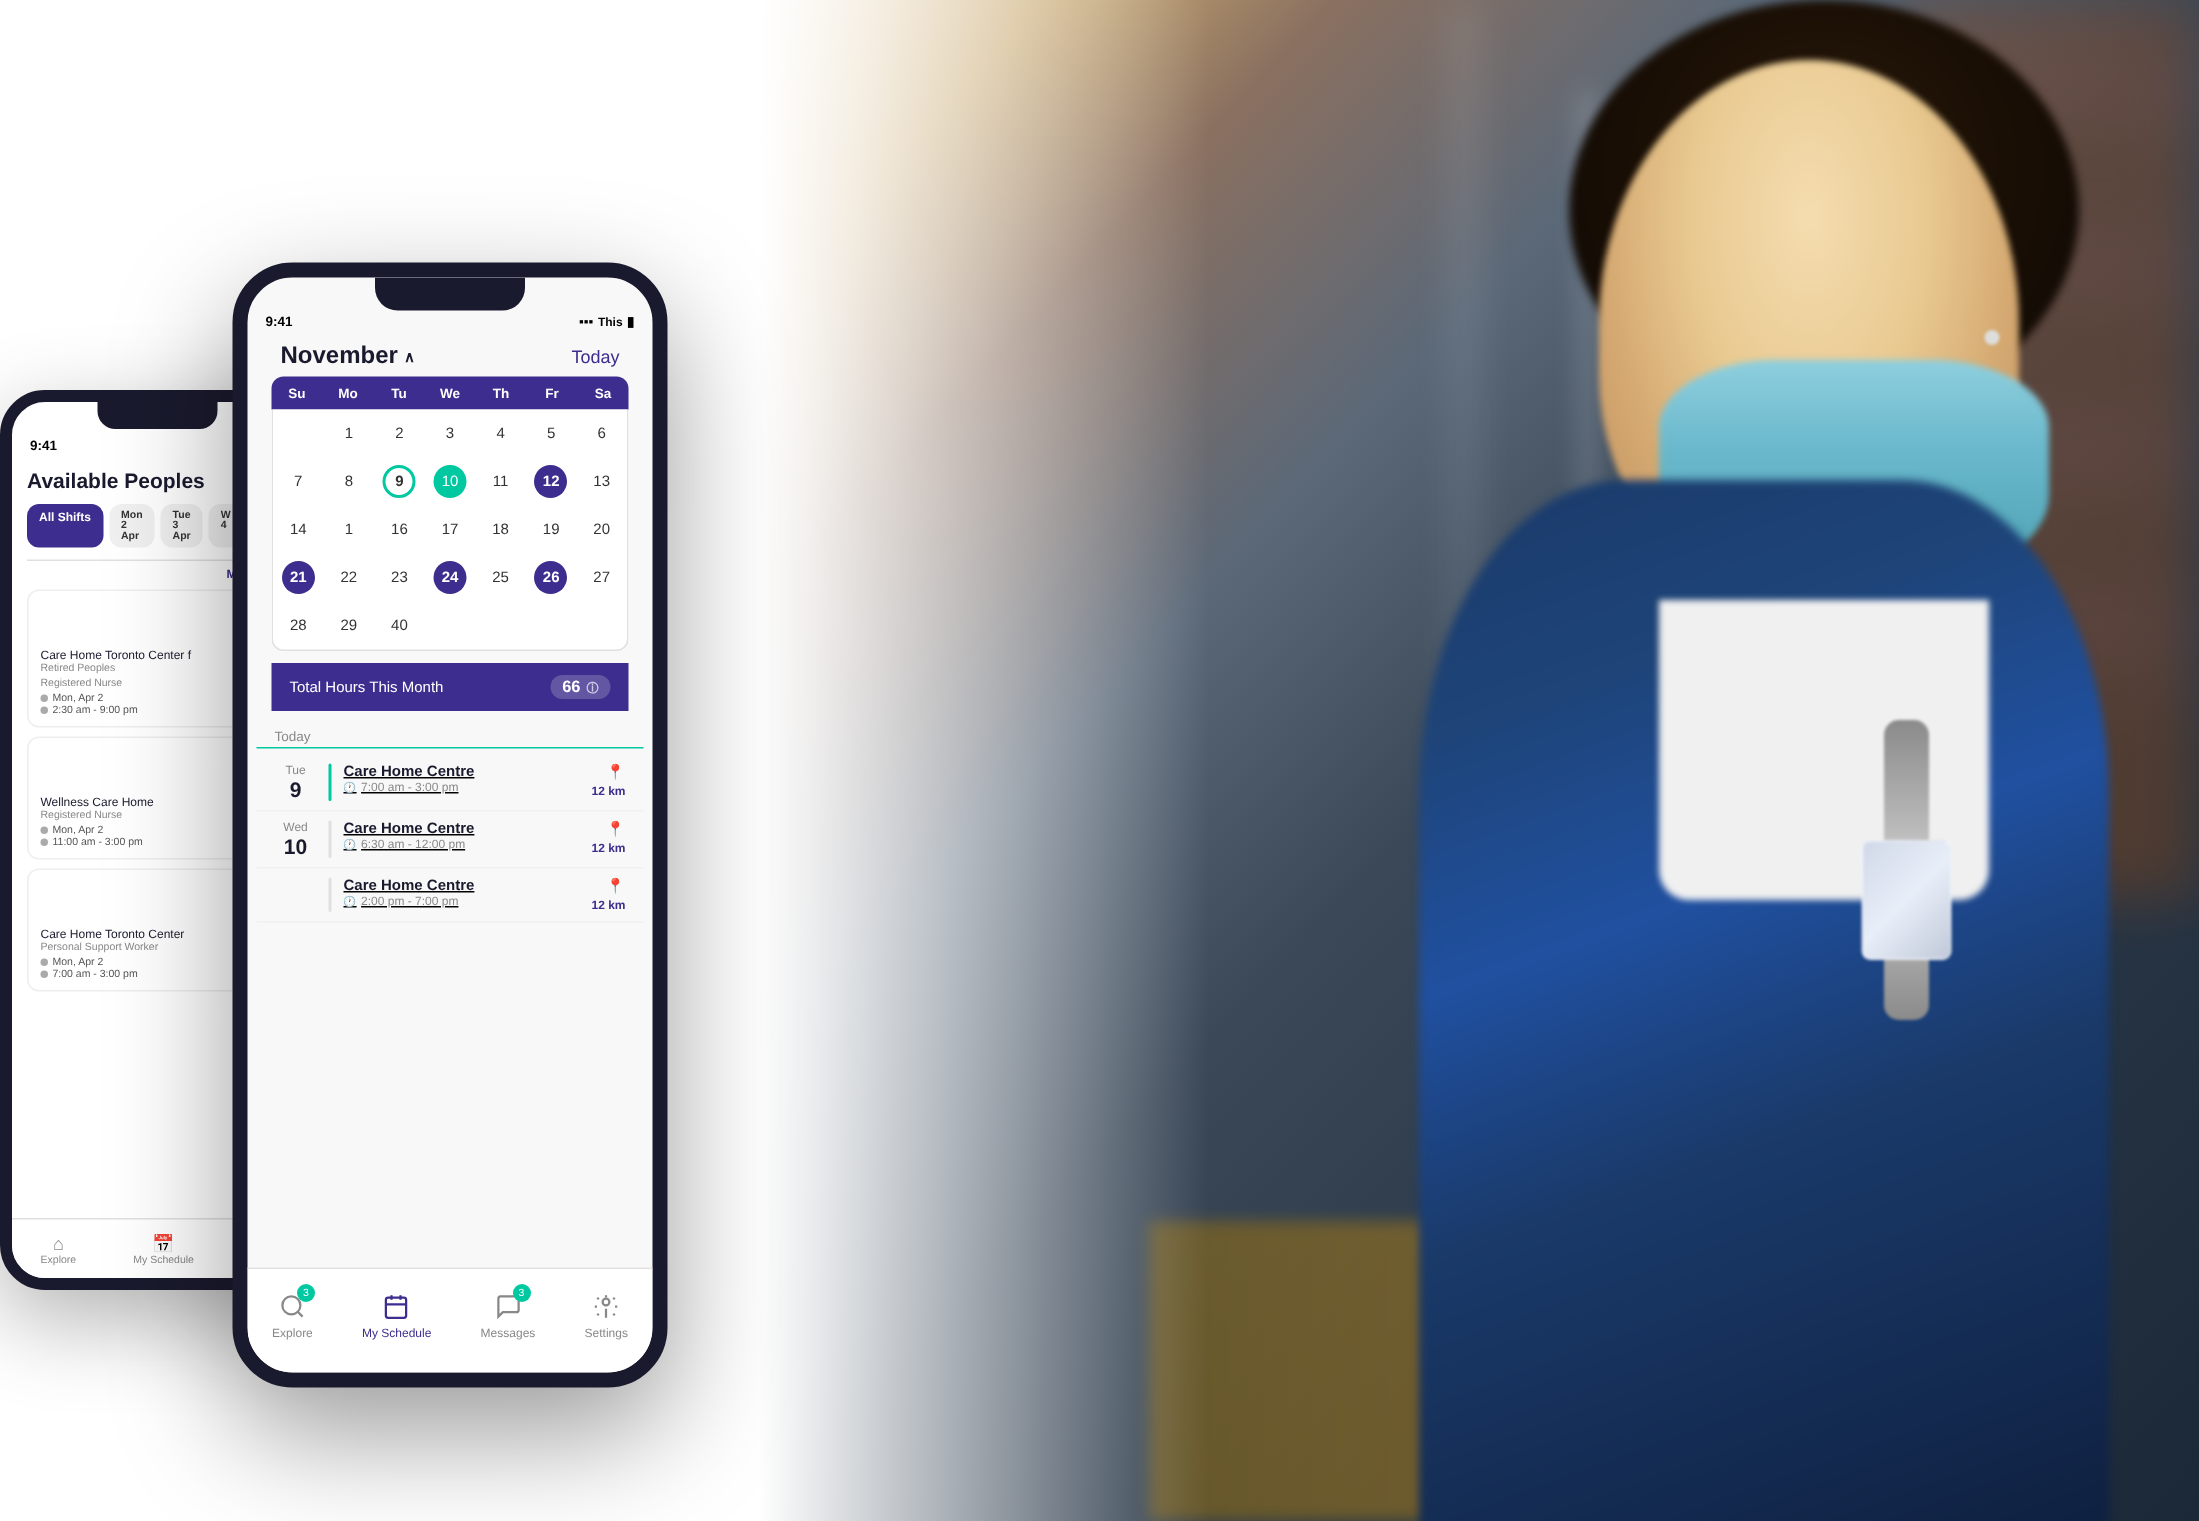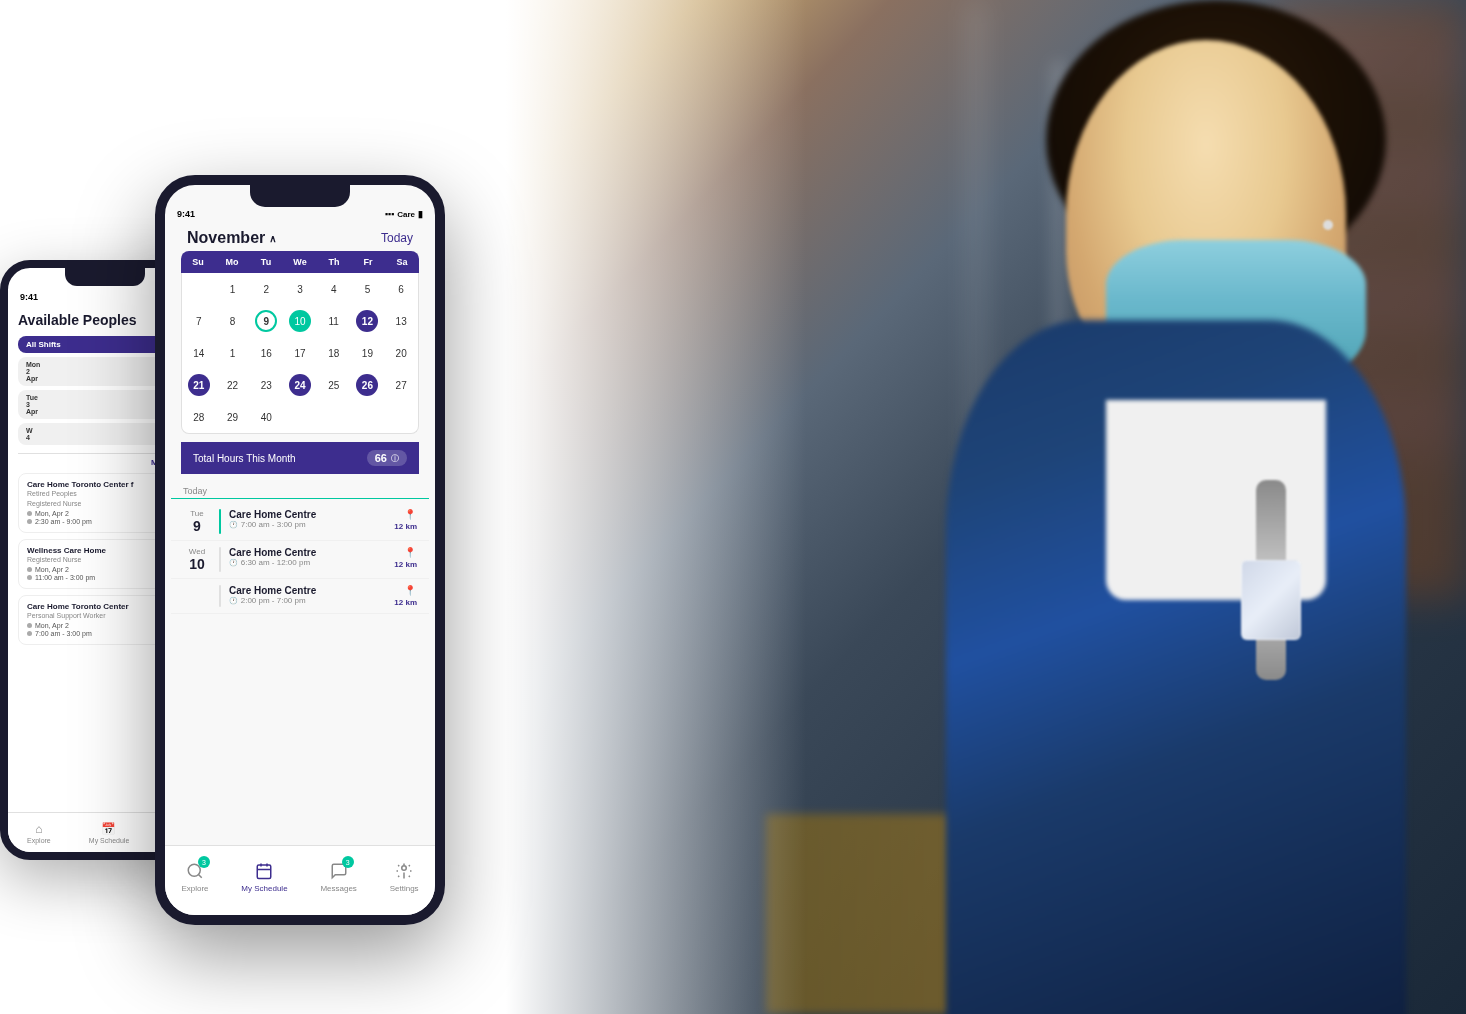--- a/index.html
+++ b/index.html
@@ -93,21 +93,20 @@
       font-size: 14px;
       font-weight: 700;
       color: #1a1a2e;
       margin-bottom: 8px;
     }
 
     .shift-filter-row {
       display: flex;
       gap: 4px;
       margin-bottom: 8px;
-      flex-direction: column;
     }
 
     .filter-pill {
       padding: 4px 8px;
       border-radius: 8px;
       font-size: 8px;
       font-weight: 600;
       background: #eee;
       color: #666;
     }
@@ -136,23 +135,24 @@
     .shift-card {
       background: #fff;
       border-radius: 8px;
       padding: 6px 8px;
       margin-bottom: 6px;
       border: 1px solid #eee;
     }
 
     .shift-card-title {
       font-size: 8px;
-      font-weight: 700;
+      font-weight: 400;
       color: #1a1a2e;
       margin-bottom: 1px;
+      margin-top: 32px;
     }
 
     .shift-card-role {
       font-size: 7px;
       color: #888;
       margin-bottom: 3px;
     }
 
     .shift-card-info {
       display: flex;
@@ -320,20 +320,21 @@
     }
 
     .schedule-item-num {
       font-size: 14px;
       font-weight: 700;
       color: #1a1a2e;
     }
 
     .schedule-item-details {
       flex: 1;
+      text-decoration: underline;
     }
 
     .schedule-item-name {
       font-size: 10px;
       font-weight: 700;
       color: #1a1a2e;
     }
 
     .schedule-item-time {
       font-size: 8px;
@@ -763,21 +764,21 @@
       </div>
     </div>
 
     <div class="phone-front">
       <div class="phone-notch"></div>
 
       <div class="status-bar">
         <span>9:41</span>
         <div class="status-bar-icons">
           <span>▪▪▪</span>
-          <span style="font-size:8px;">Care</span>
+          <span style="font-size:8px;">This</span>
           <span>▮</span>
         </div>
       </div>
 
       <div style="padding:0 6px;">
         <div class="cal-header">
           <div class="cal-month">
             <span>November</span>
             <span style="font-size:10px;">∧</span>
           </div>

